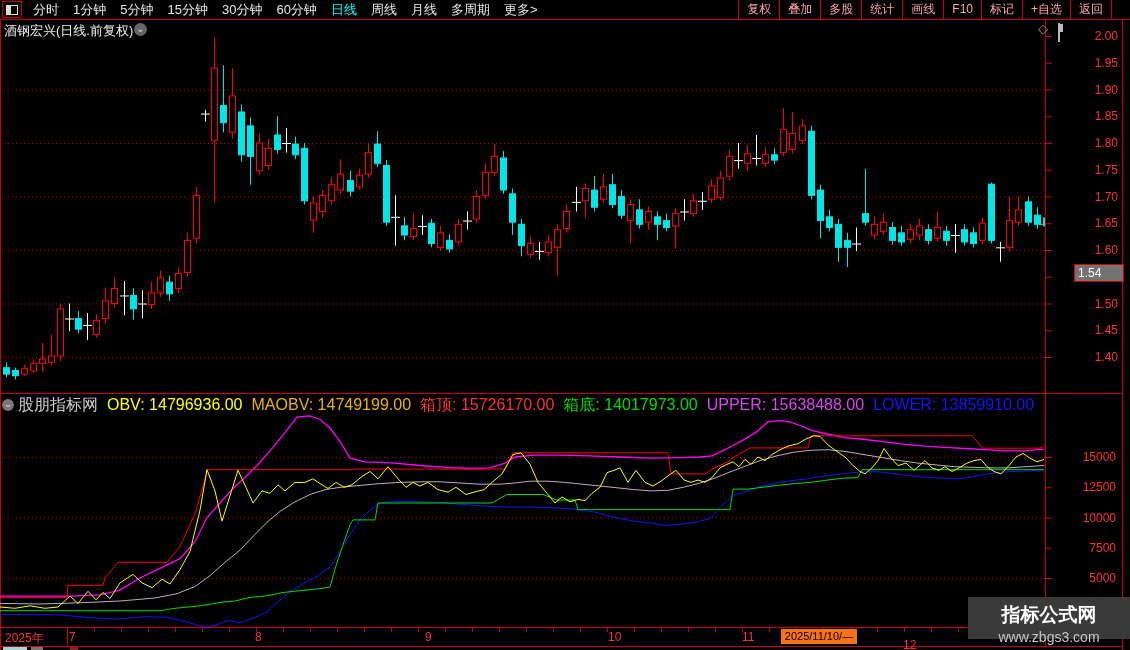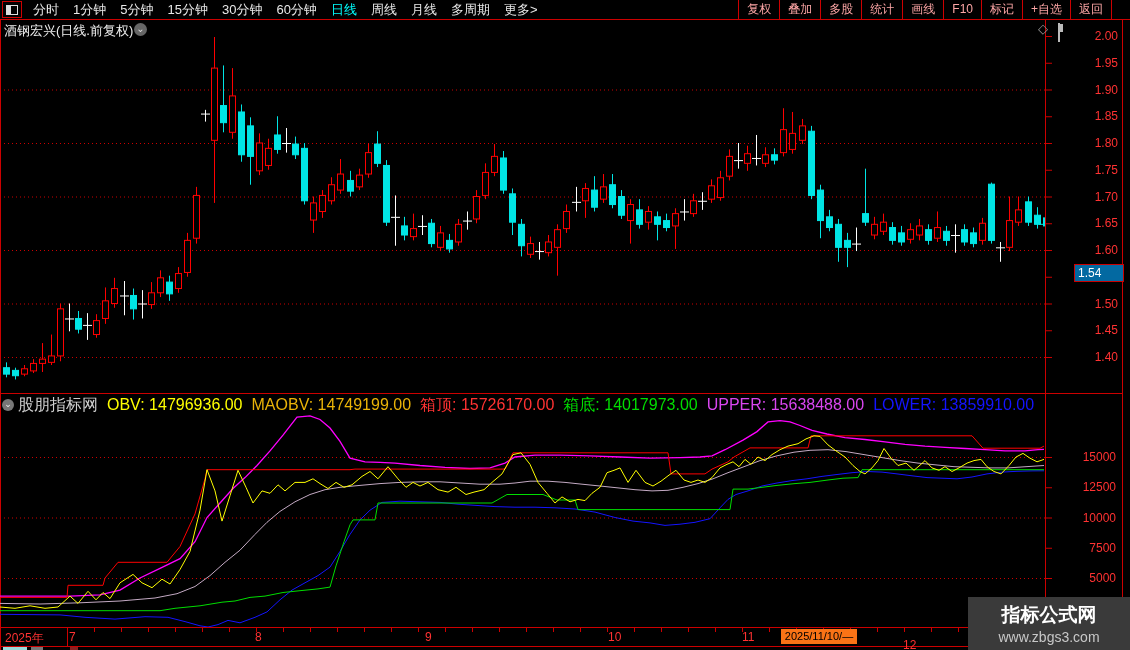--- a/index.html
+++ b/index.html
@@ -21,35 +21,35 @@
   #title-text{position:absolute;left:4px;top:22px;color:#eee;font-size:13px;}
   .circ-icon{position:absolute;width:13px;height:13px;border-radius:50%;background:#666;color:#ddd;
              font-size:10px;line-height:11px;text-align:center;}
   #diamond-ic{position:absolute;left:1038px;top:21px;color:#999;font-size:13px;}
   #winic2{position:absolute;left:1058px;top:24px;}
   #winic2 .split-square{border-color:#bbb;}
   #winic2 .split-square::before{background:#bbb;}
   
   .plabel{position:absolute;left:1048px;width:70px;text-align:right;font-size:12px;color:#ff3232;}
   .ilabel{position:absolute;left:1048px;width:68px;text-align:right;font-size:12px;color:#ff3232;}
-  #price-badge{position:absolute;left:1074px;top:264px;width:45px;height:16px;background:#0369a1;
+  #price-badge{position:absolute;left:1074px;top:264px;width:45px;height:16px;background:#737373;
                border:1px solid #c00;color:#fff;font-size:12px;line-height:16px;padding-left:3px;}
   
   #ind-legend{position:absolute;left:2px;top:398px;height:14px;display:flex;align-items:center;white-space:nowrap;}
   #legend-chevron{width:12px;height:12px;border-radius:50%;background:#777;color:#eee;font-size:9px;
                   line-height:10px;text-align:center;margin-right:4px;}
   .lg-item{font-size:16px;margin-right:9px;}
   
   #date-axis{position:absolute;left:0;top:628px;width:1122px;height:18px;}
   .month-lb{position:absolute;top:2px;color:#ff3232;font-size:12px;}
   #year-lb{position:absolute;left:5px;top:2px;color:#ff3232;font-size:12px;}
   #date-hl{position:absolute;top:1px;height:15px;background:#f97316;color:#000;font-size:11px;
            line-height:15px;text-align:center;}
   
-  #watermark{position:absolute;left:968px;top:597px;width:162px;height:53px;background:#3a3a3a;z-index:30;
+  #watermark{position:absolute;left:968px;top:597px;width:162px;height:42px;background:#3a3a3a;z-index:30;
              text-align:center;}
   #wm1{color:#fff;font-size:19px;font-weight:bold;margin-top:5px;}
   #wm2{color:#c8c8c8;font-size:14px;margin-top:1px;}
   
   .sliver{position:absolute;height:3px;top:647px;}
 </style>
 </head>
 <body>
 
 <div id="screen">

